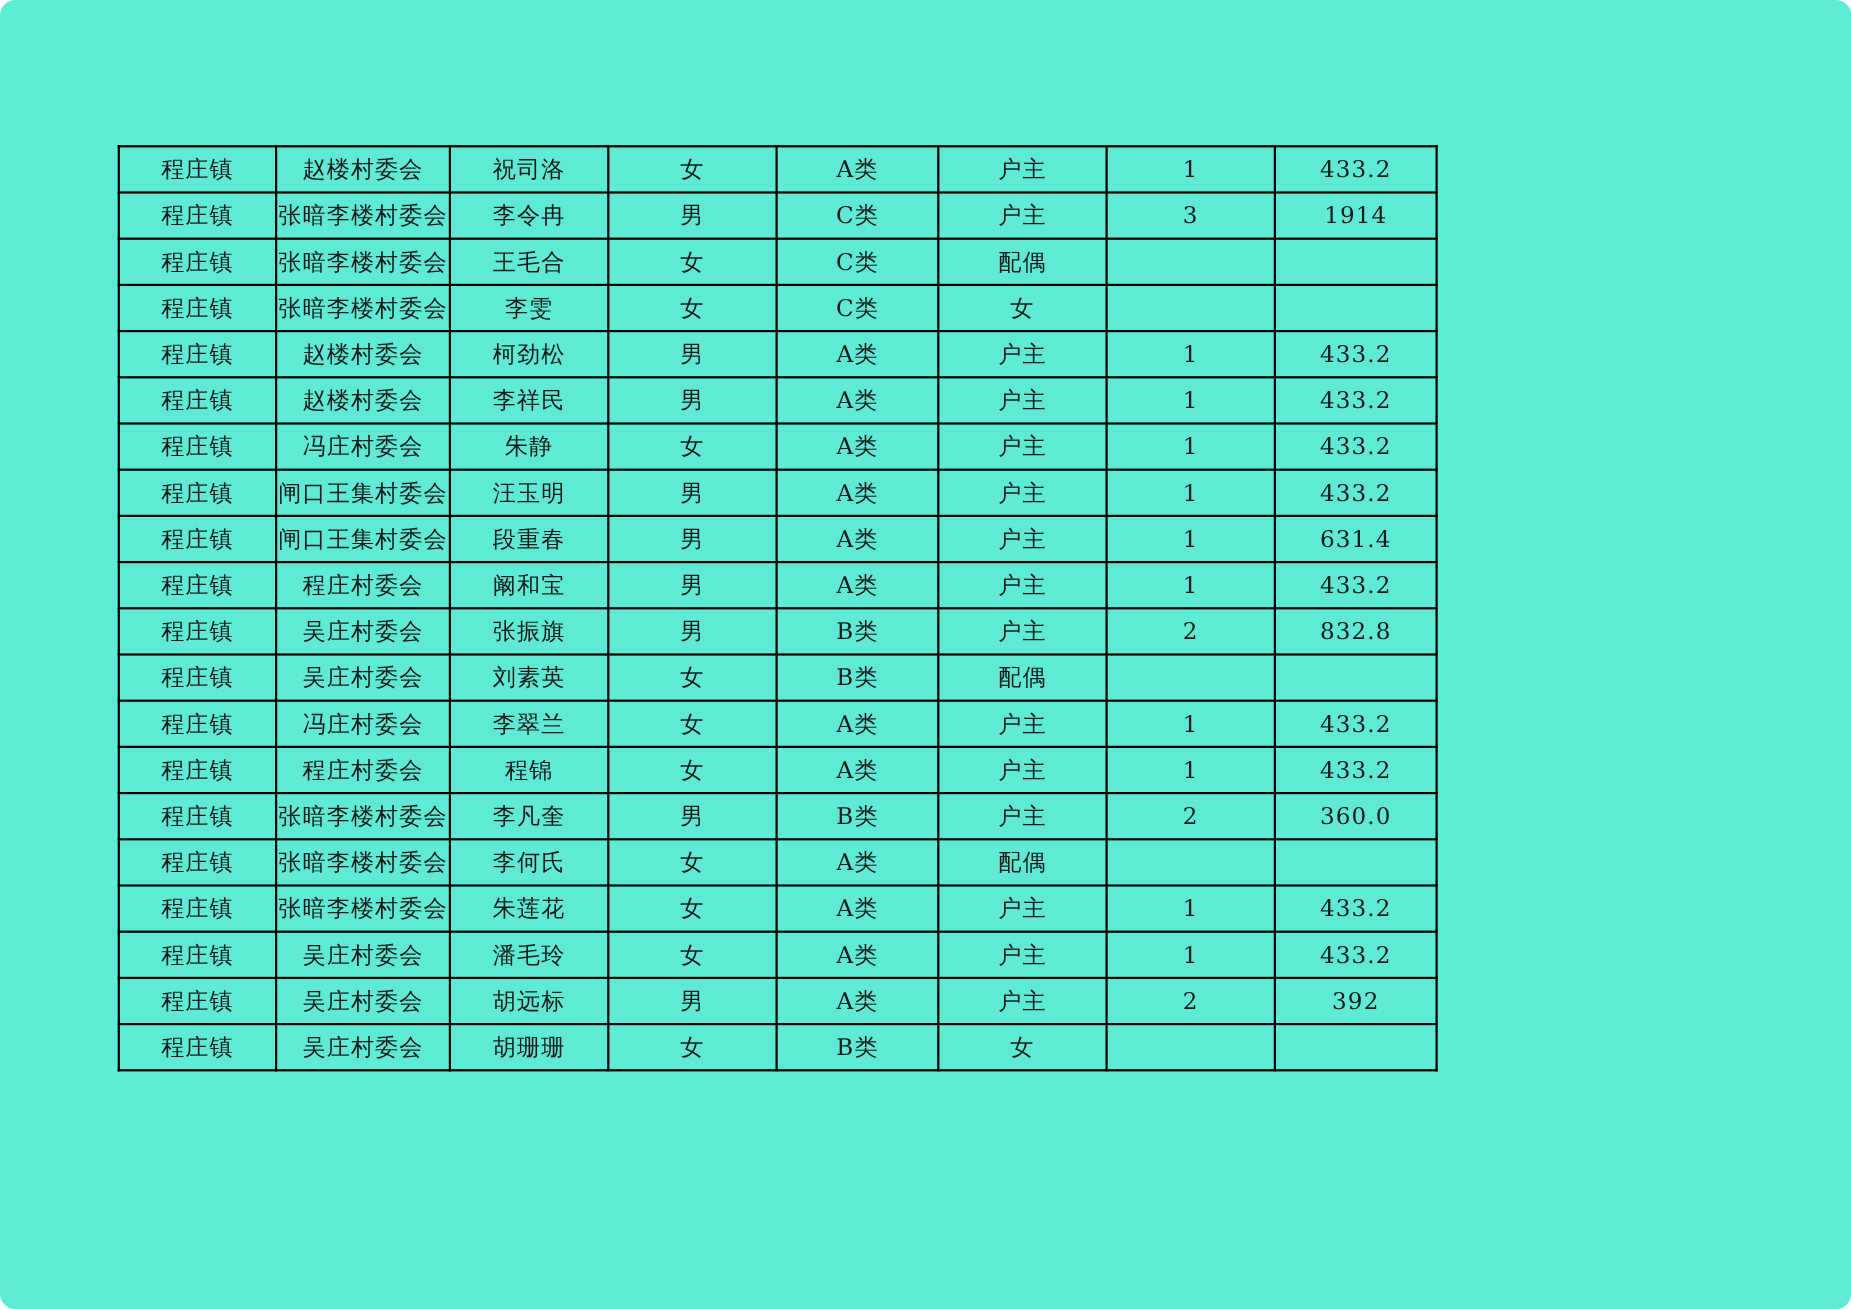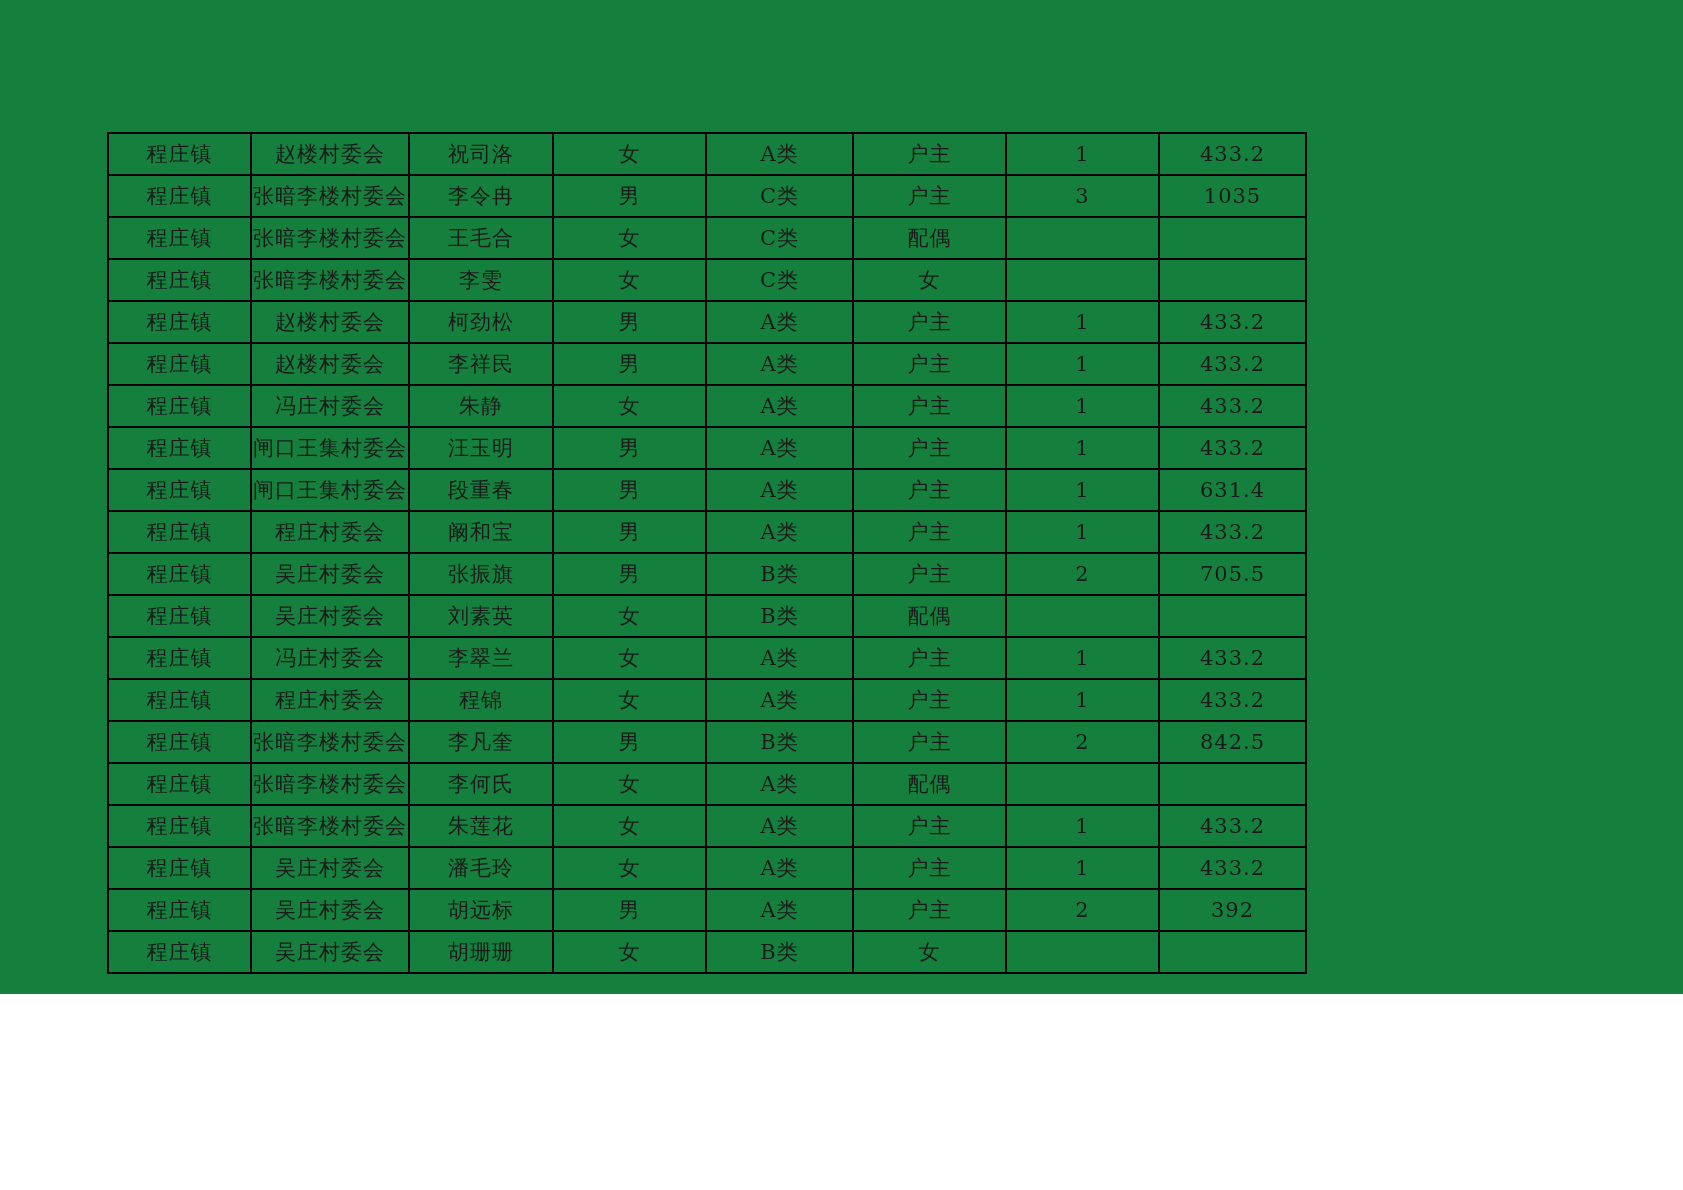--- a/index.html
+++ b/index.html
@@ -7,22 +7,23 @@
     padding: 0;
     background: #ffffff;
     width: 1683px;
     height: 1190px;
     overflow: hidden;
     font-family: "DejaVu Serif", "Liberation Serif", serif;
   }
   .page {
     position: relative;
     width: 1683px;
-    height: 994px;
-    background: #15803d;
+    height: 1190px;
+    background: #5eead4;
+    border-radius: 14px;
   }
   .table-wrap {
     position: absolute;
     left: 107px;
     top: 132px;
   }
   table.grid {
     border-collapse: collapse;
     table-layout: fixed;
     width: 1198px;
@@ -68,21 +69,21 @@
             <td>433.2</td>
           </tr>
           <tr>
             <td>程庄镇</td>
             <td>张暗李楼村委会</td>
             <td>李令冉</td>
             <td>男</td>
             <td>C类</td>
             <td>户主</td>
             <td>3</td>
-            <td>1035</td>
+            <td>1914</td>
           </tr>
           <tr>
             <td>程庄镇</td>
             <td>张暗李楼村委会</td>
             <td>王毛合</td>
             <td>女</td>
             <td>C类</td>
             <td>配偶</td>
             <td></td>
             <td></td>
@@ -158,21 +159,21 @@
             <td>433.2</td>
           </tr>
           <tr>
             <td>程庄镇</td>
             <td>吴庄村委会</td>
             <td>张振旗</td>
             <td>男</td>
             <td>B类</td>
             <td>户主</td>
             <td>2</td>
-            <td>705.5</td>
+            <td>832.8</td>
           </tr>
           <tr>
             <td>程庄镇</td>
             <td>吴庄村委会</td>
             <td>刘素英</td>
             <td>女</td>
             <td>B类</td>
             <td>配偶</td>
             <td></td>
             <td></td>
@@ -198,21 +199,21 @@
             <td>433.2</td>
           </tr>
           <tr>
             <td>程庄镇</td>
             <td>张暗李楼村委会</td>
             <td>李凡奎</td>
             <td>男</td>
             <td>B类</td>
             <td>户主</td>
             <td>2</td>
-            <td>842.5</td>
+            <td>360.0</td>
           </tr>
           <tr>
             <td>程庄镇</td>
             <td>张暗李楼村委会</td>
             <td>李何氏</td>
             <td>女</td>
             <td>A类</td>
             <td>配偶</td>
             <td></td>
             <td></td>

